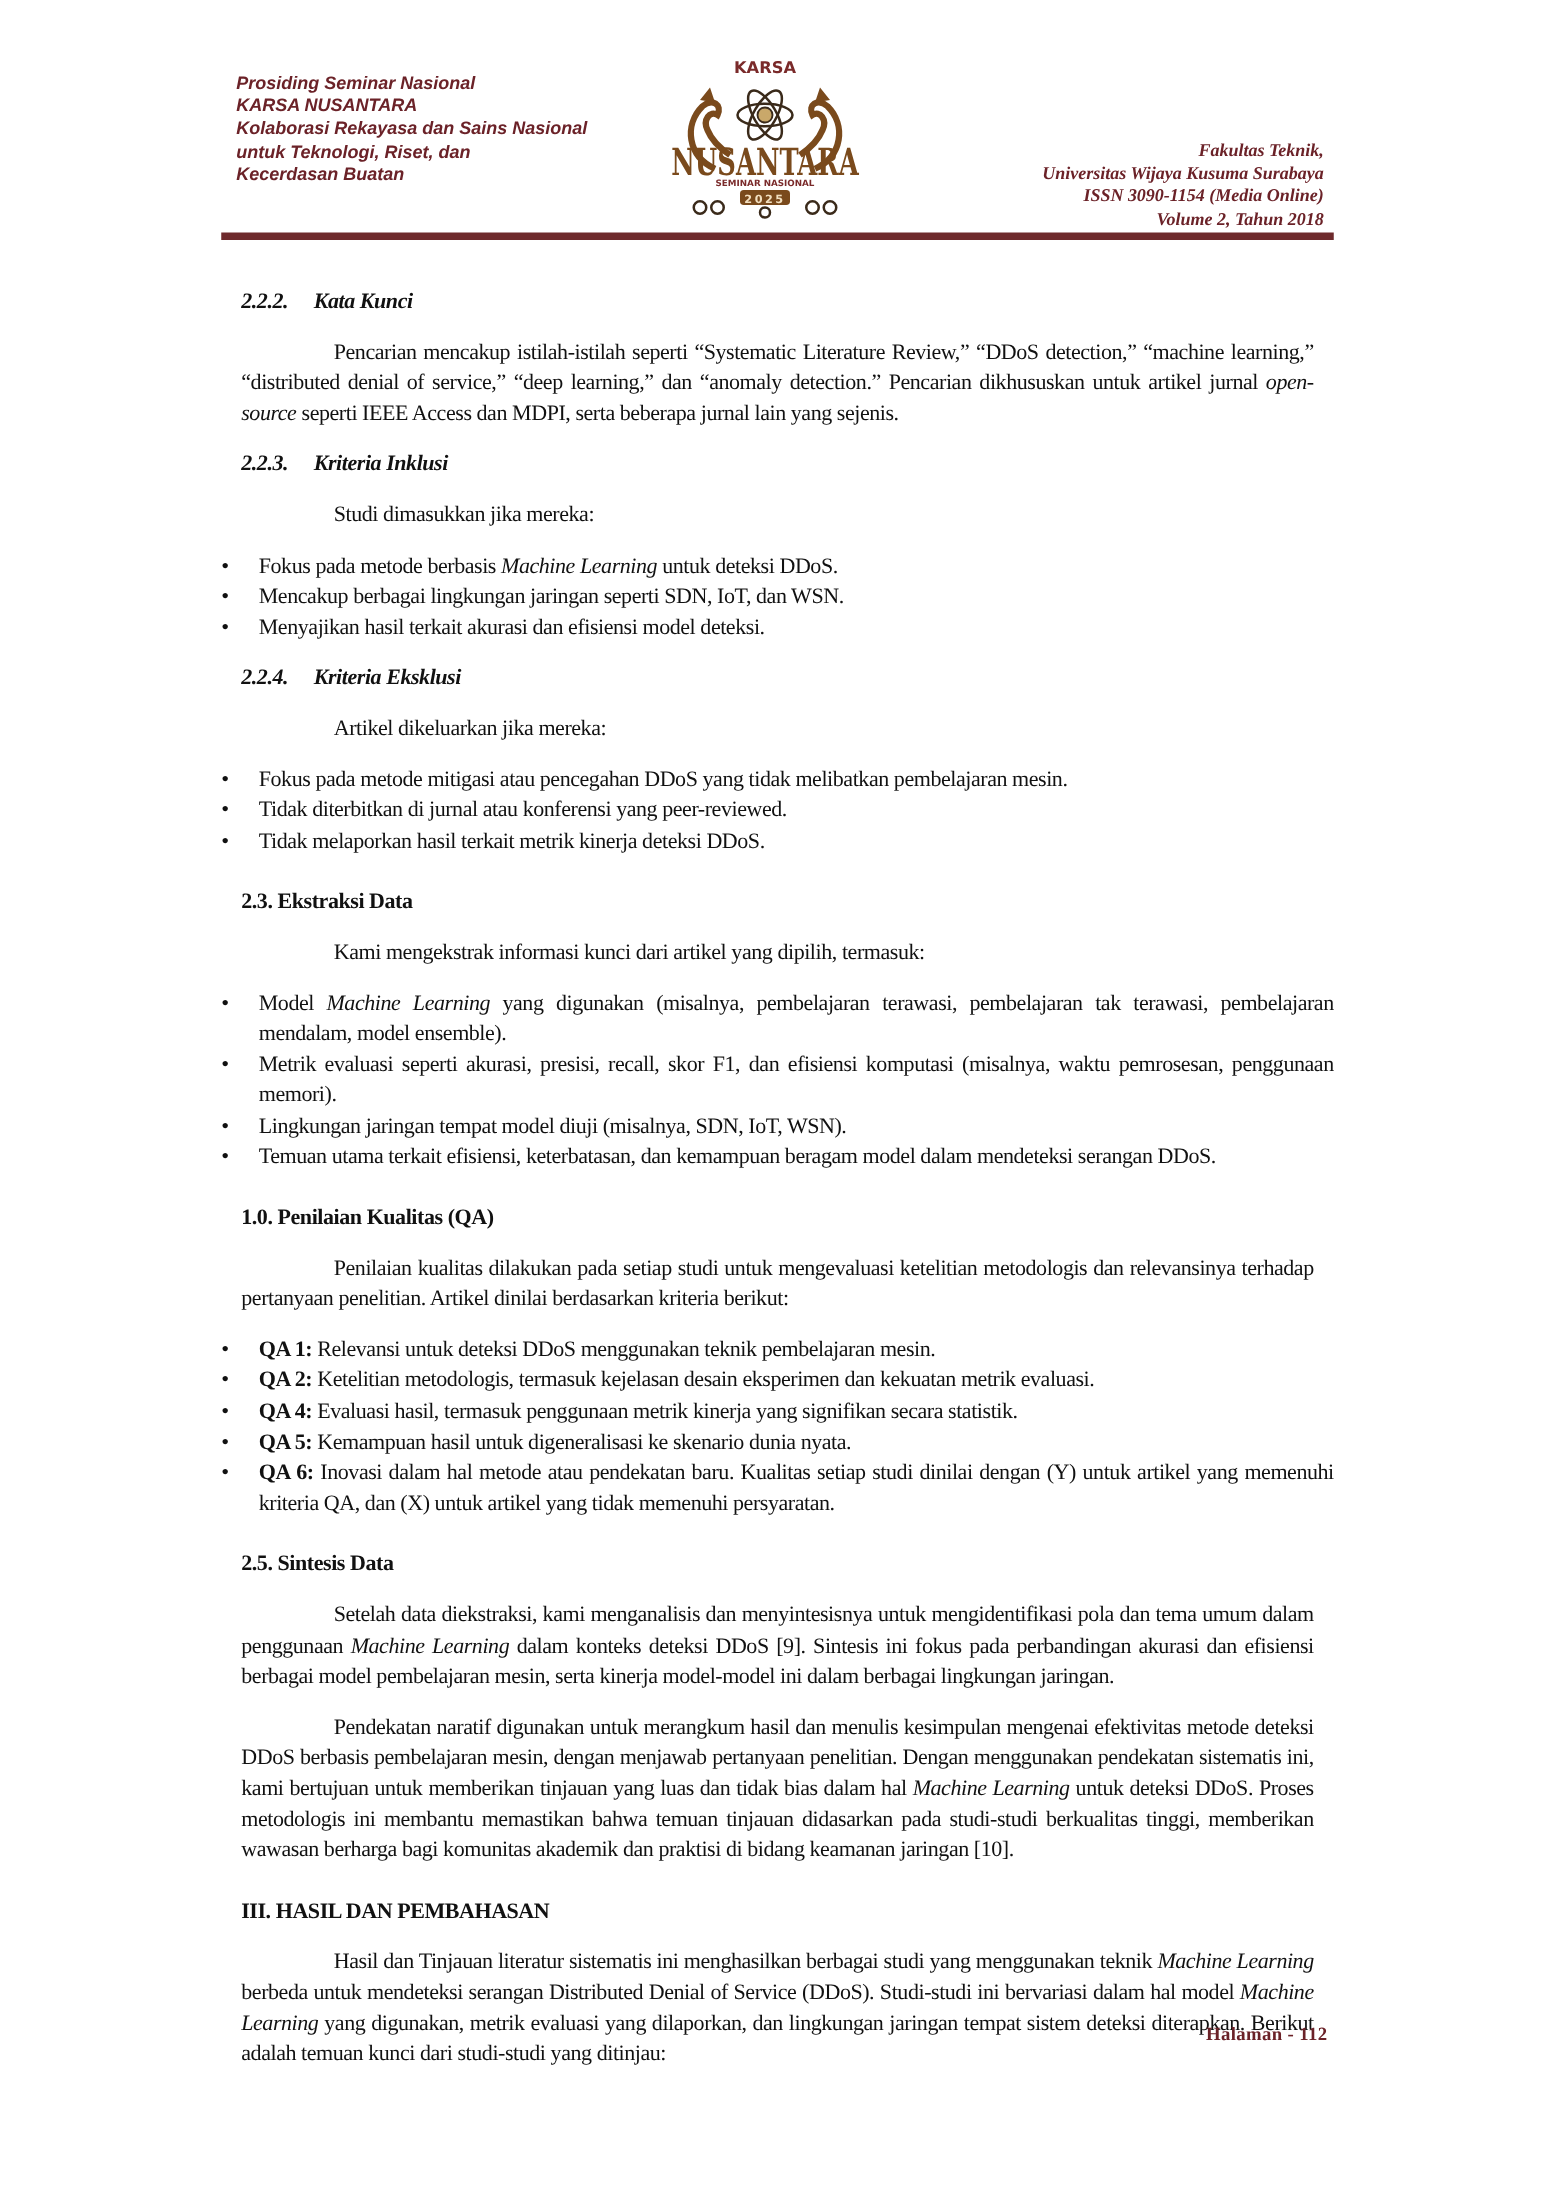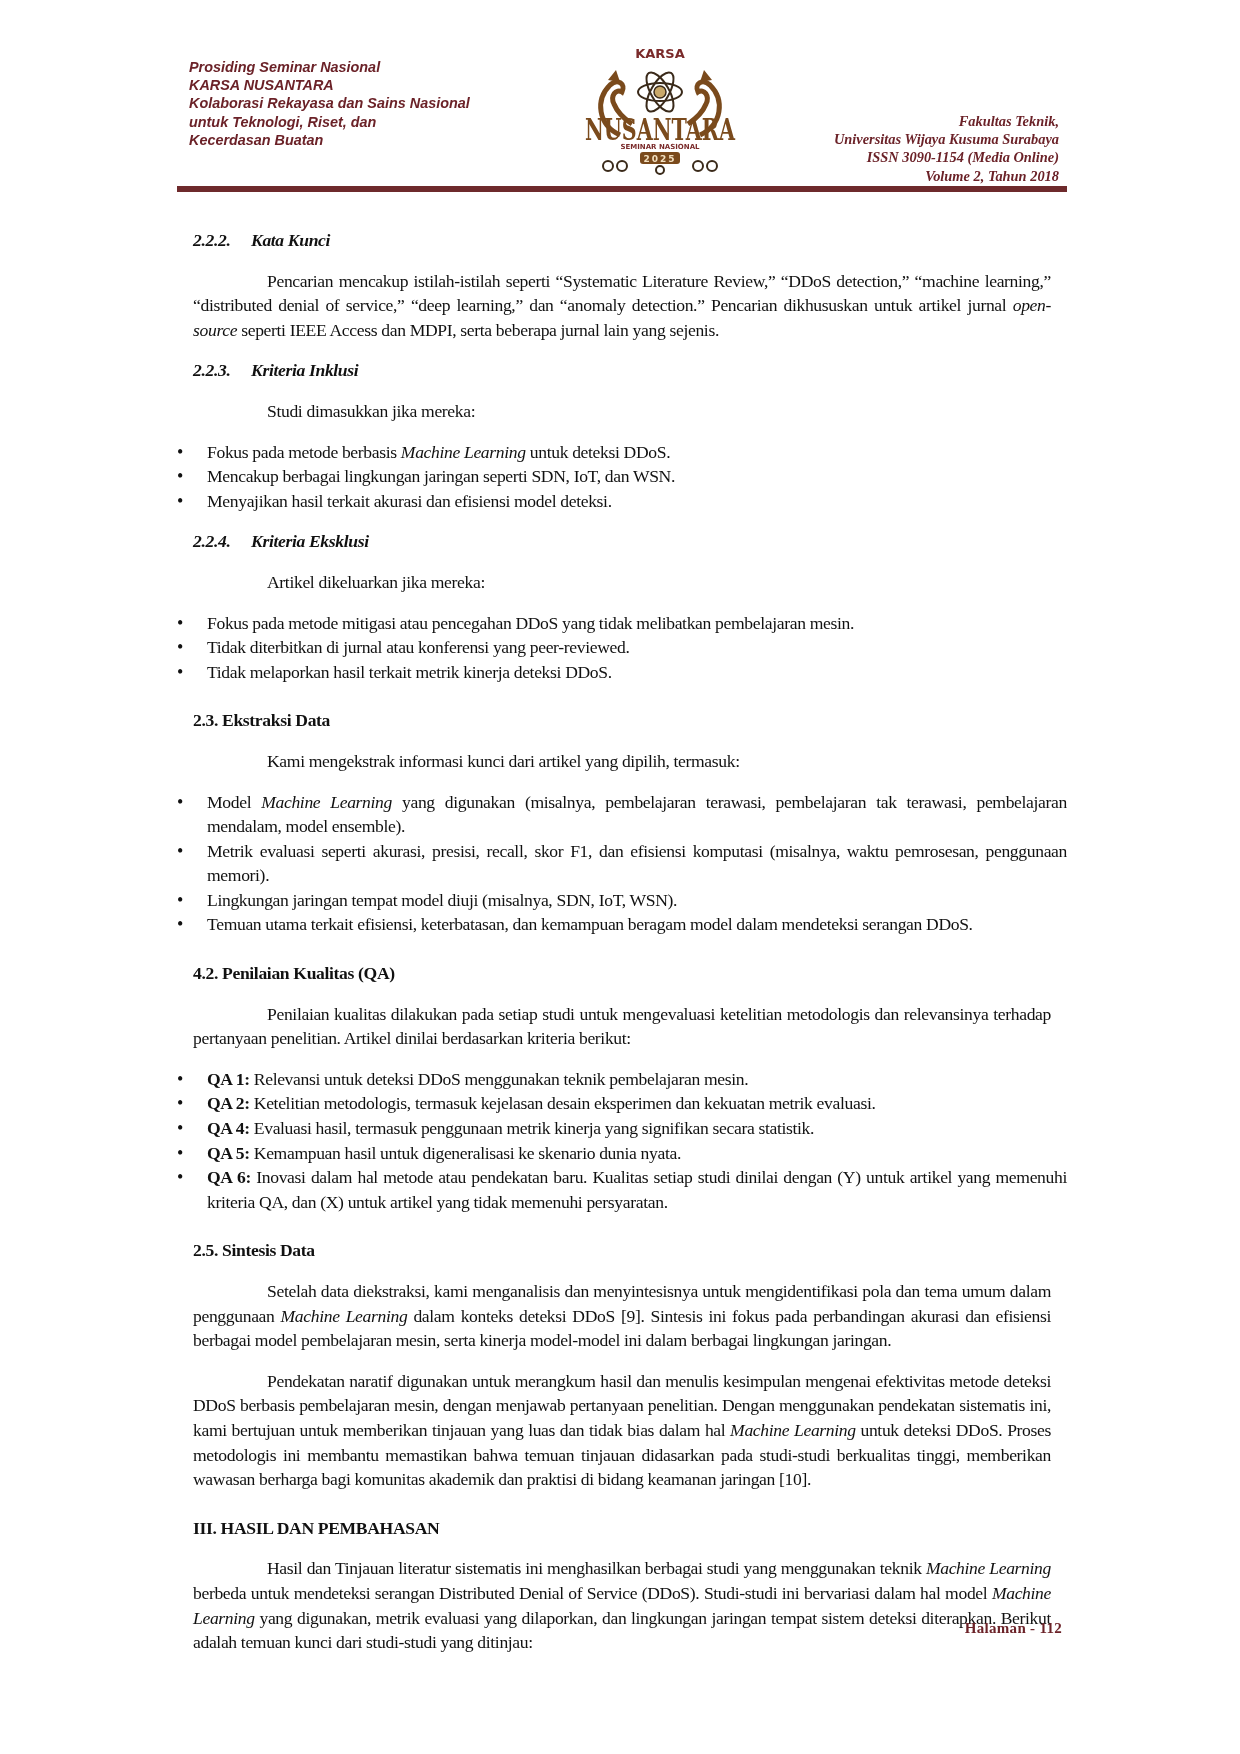--- a/index.html
+++ b/index.html
@@ -4,21 +4,21 @@
 <style>
   html, body { margin: 0; padding: 0; background: #ffffff; }
   body { width: 1240px; height: 1754px; position: relative; overflow: hidden;
          font-family: "Liberation Serif", serif; color: #111; }
   .hdr-left { position: absolute; left: 189px; top: 58px; width: 330px;
               font-family: Liberation Sans, sans-serif; font-style: italic; font-weight: bold;
               font-size: 14.4px; line-height: 18.2px; color: #6b2228; }
   .hdr-right { position: absolute; right: 181px; top: 67px; width: 340px; text-align: right;
                font-family: "Liberation Serif", serif; font-style: italic; font-weight: bold;
                font-size: 14.4px; line-height: 18.2px; color: #6b2228; margin-top: 45px; }
-  .logo { position: absolute; left: 580px; top: 40px; width: 160px; height: 136px; }
+  .logo { position: absolute; left: 532px; top: 40px; width: 160px; height: 136px; }
   .rule { position: absolute; left: 177px; top: 186px; width: 890px; height: 6px; background: #6e2a2c; }
   .content { position: absolute; left: 177px; top: 212px; width: 890px;
              font-size: 17.6px; line-height: 24.6px; text-align: justify; letter-spacing: -0.35px; }
   .content p { margin: 16px; }
   .indent { text-indent: 74px; }
   .sub { font-weight: bold; font-style: italic; }
   .sub .num { display: inline-block; width: 58px; }
   .sec { font-weight: bold; margin-top: 24px !important; }
   .center { font-weight: bold; margin-top: 24px !important; }
   ul { margin: 0; padding: 0; list-style: none; }
@@ -98,21 +98,21 @@
 
   <p class="sec">2.3. Ekstraksi Data</p>
   <p class="indent">Kami mengekstrak informasi kunci dari artikel yang dipilih, termasuk:</p>
   <ul>
     <li><span>Model </span><i>Machine Learning</i><span> yang digunakan (misalnya, pembelajaran terawasi, pembelajaran tak terawasi, pembelajaran mendalam, model ensemble).</span></li>
     <li>Metrik evaluasi seperti akurasi, presisi, recall, skor F1, dan efisiensi komputasi (misalnya, waktu pemrosesan, penggunaan memori).</li>
     <li>Lingkungan jaringan tempat model diuji (misalnya, SDN, IoT, WSN).</li>
     <li>Temuan utama terkait efisiensi, keterbatasan, dan kemampuan beragam model dalam mendeteksi serangan DDoS.</li>
   </ul>
 
-  <p class="sec">4.2. Penilaian Kualitas (QA)</p>
+  <p class="sec">1.0. Penilaian Kualitas (QA)</p>
   <p class="indent">Penilaian kualitas dilakukan pada setiap studi untuk mengevaluasi ketelitian metodologis dan relevansinya terhadap pertanyaan penelitian. Artikel dinilai berdasarkan kriteria berikut:</p>
   <ul>
     <li><b>QA 1:</b><span> Relevansi untuk deteksi DDoS menggunakan teknik pembelajaran mesin.</span></li>
     <li><b>QA 2:</b><span> Ketelitian metodologis, termasuk kejelasan desain eksperimen dan kekuatan metrik evaluasi.</span></li>
     <li><b>QA 4:</b><span> Evaluasi hasil, termasuk penggunaan metrik kinerja yang signifikan secara statistik.</span></li>
     <li><b>QA 5:</b><span> Kemampuan hasil untuk digeneralisasi ke skenario dunia nyata.</span></li>
     <li><b>QA 6:</b><span> Inovasi dalam hal metode atau pendekatan baru. Kualitas setiap studi dinilai dengan (Y) untuk artikel yang memenuhi kriteria QA, dan (X) untuk artikel yang tidak memenuhi persyaratan.</span></li>
   </ul>
 
   <p class="sec">2.5. Sintesis Data</p>

